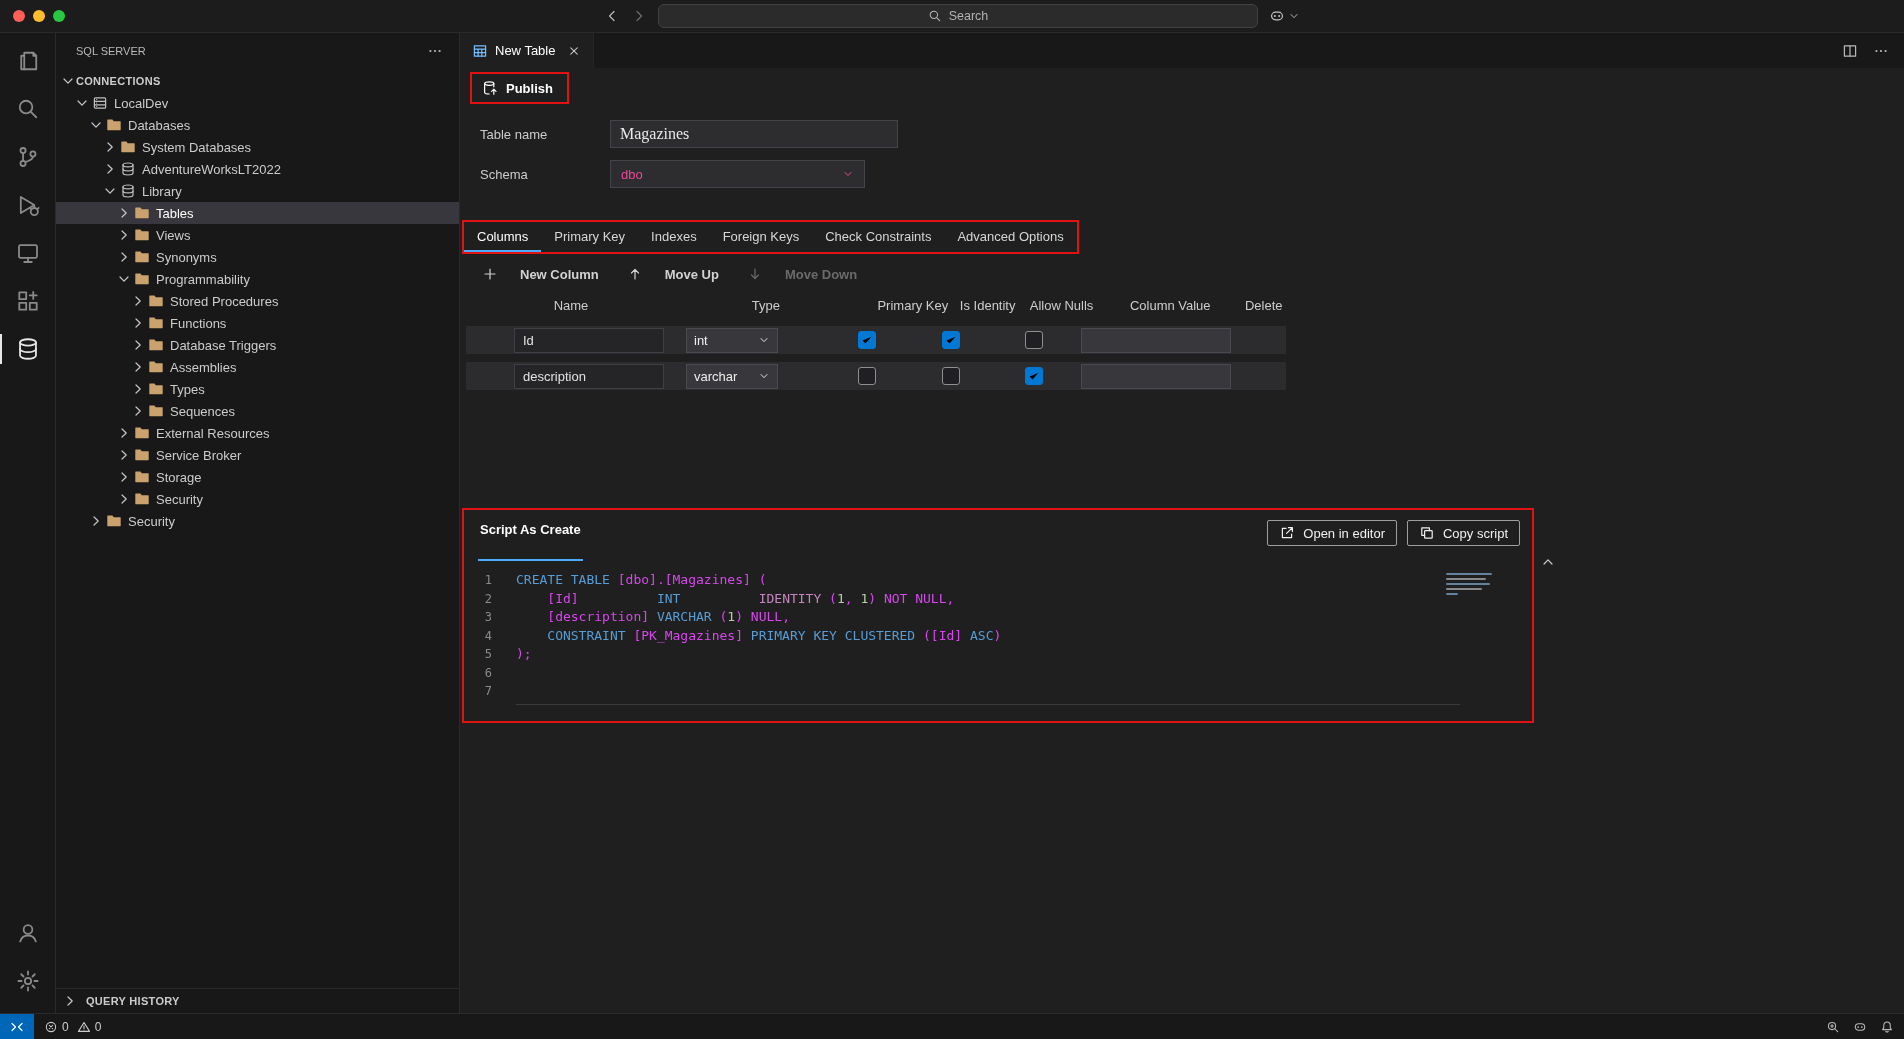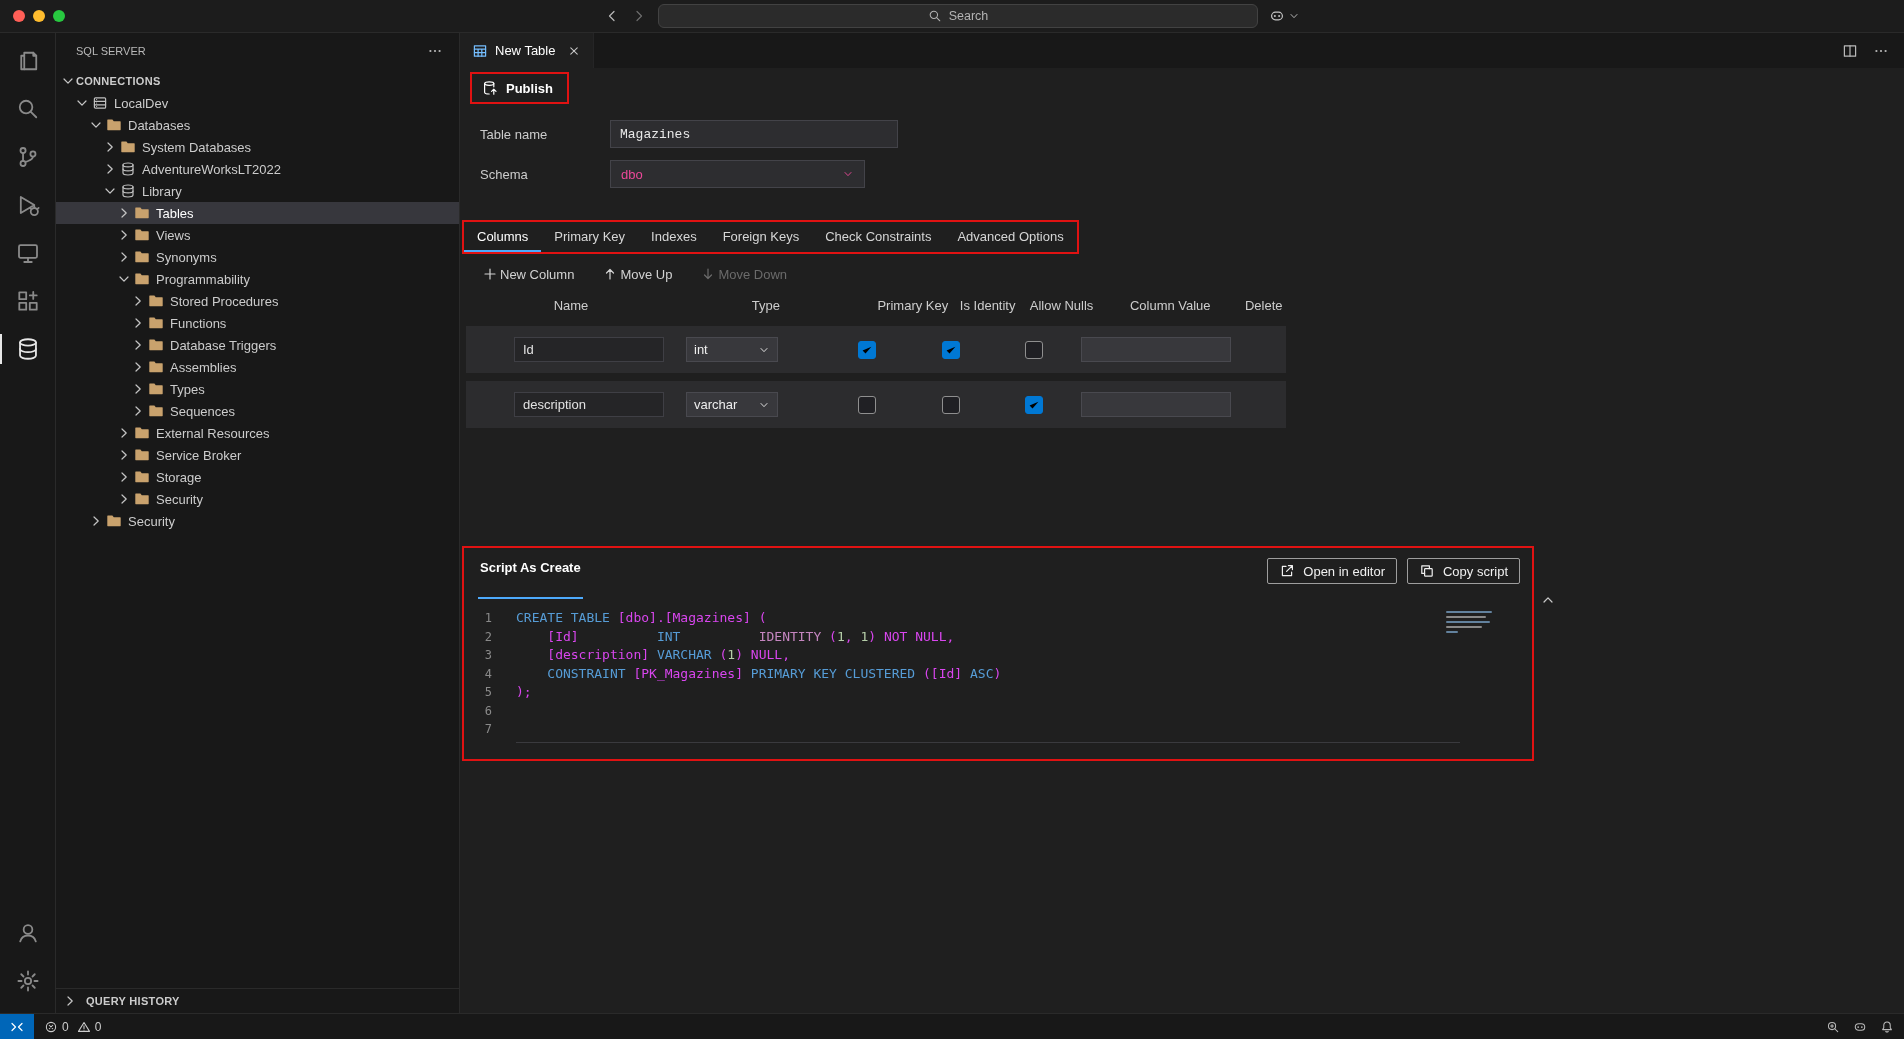--- a/index.html
+++ b/index.html
@@ -58,35 +58,35 @@
   .content{flex:1;position:relative;overflow:hidden;}
 
   .annotation{border:2px solid var(--annotation,#e01212);}
   .row1{padding:4px 0 0 10px;}
   .publish-box{display:inline-flex;padding:4px 14px 4px 10px;}
   .publish-btn{display:flex;align-items:center;gap:8px;background:none;border:none;color:#fff;font-size:13px;font-weight:600;font-family:inherit;cursor:pointer;padding:2px 0;}
 
   .form{margin:16px 0 0 20px;}
   .form-row{display:flex;align-items:center;margin-bottom:12px;height:28px;}
   .form-label{width:130px;color:#cccccc;}
-  .text-input{width:288px;height:28px;background:#2d2d30;border:1px solid #434349;color:#e8e8e8;font-size:13px;padding:0 9px;font-family:Liberation Mono, monospace;outline:none;}
+  .text-input{width:288px;height:28px;background:#2d2d30;border:1px solid #434349;color:#e8e8e8;font-size:16px;padding:0 9px;font-family:Liberation Serif, serif;outline:none;}
   .select{width:255px;height:28px;background:#2d2d30;border:1px solid #434349;color:#ec4899;display:flex;align-items:center;justify-content:space-between;padding:0 10px;cursor:pointer;}
 
   .tabs-box{display:inline-flex;margin:20px 0 0 2px;}
   .designer-tabs{display:flex;background:#1f1f1f;}
   .dtab{padding:7px 13px 6px;color:#d6d6d6;cursor:pointer;border-bottom:2px solid transparent;}
   .dtab.active{color:#fff;border-bottom-color:var(--underline,#4daafc);}
 
   .gridbar{display:flex;gap:28px;margin:12px 0 0 22px;color:#d2d2d2;}
-  .gbtn{display:flex;align-items:flex-end;gap:2px;cursor:pointer;}
+  .gbtn{display:flex;align-items:flex-end;gap:22px;cursor:pointer;font-weight:bold;}
   .gbtn.disabled{color:#6b6b6b;cursor:default;}
 
   .grid{margin:10px 0 0 6px;width:820px;}
   .grid-header{display:flex;align-items:center;height:26px;color:#cdcdcd;}
-  .grid-row{display:flex;align-items:center;height:47px;background:#2c2c2e;margin-top:8px;}
+  .grid-row{display:flex;align-items:center;height:28px;background:#2c2c2e;margin-top:8px;}
   .c-handle{width:40px;display:flex;justify-content:center;color:#bdbdbd;}
   .c-name{width:172px;padding-left:8px;}
   .c-type{width:146px;padding-left:8px;}
   .c-pk{width:86px;display:flex;justify-content:center;}
   .c-id{width:82px;display:flex;justify-content:center;}
   .c-null{width:84px;display:flex;justify-content:center;}
   .c-def{width:160px;display:flex;justify-content:center;}
   .c-del{width:50px;display:flex;justify-content:center;}
   .hc{padding-left:0;margin-left:44px;}
   .cell-input{width:150px;height:25px;background:#252527;border:1px solid #3f3f45;color:#e2e2e2;font-size:13px;padding:0 8px;font-family:inherit;outline:none;}

